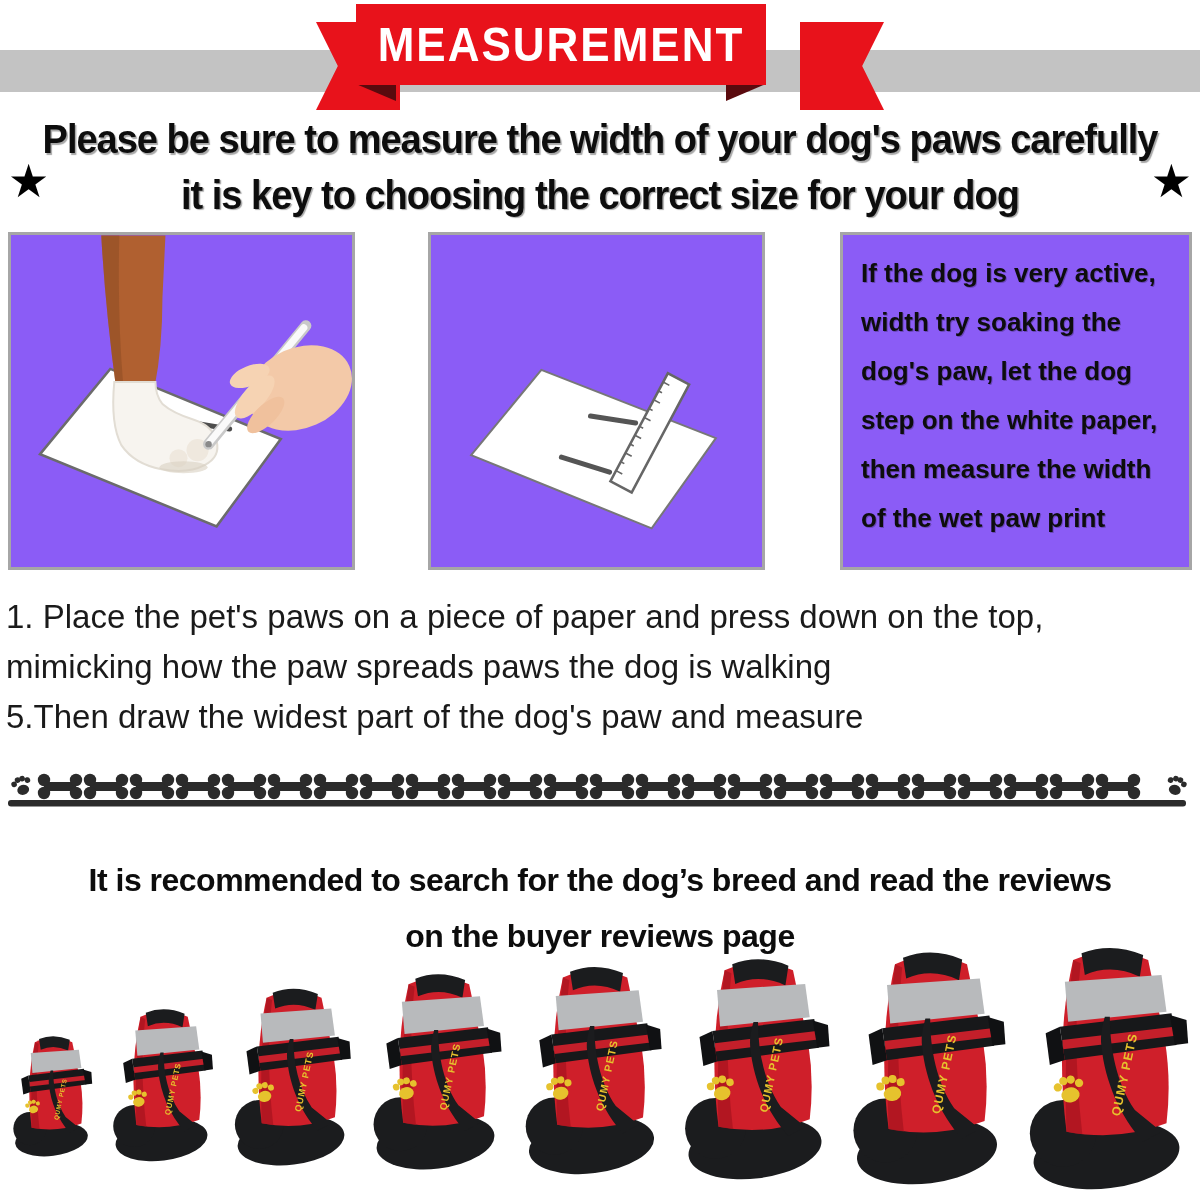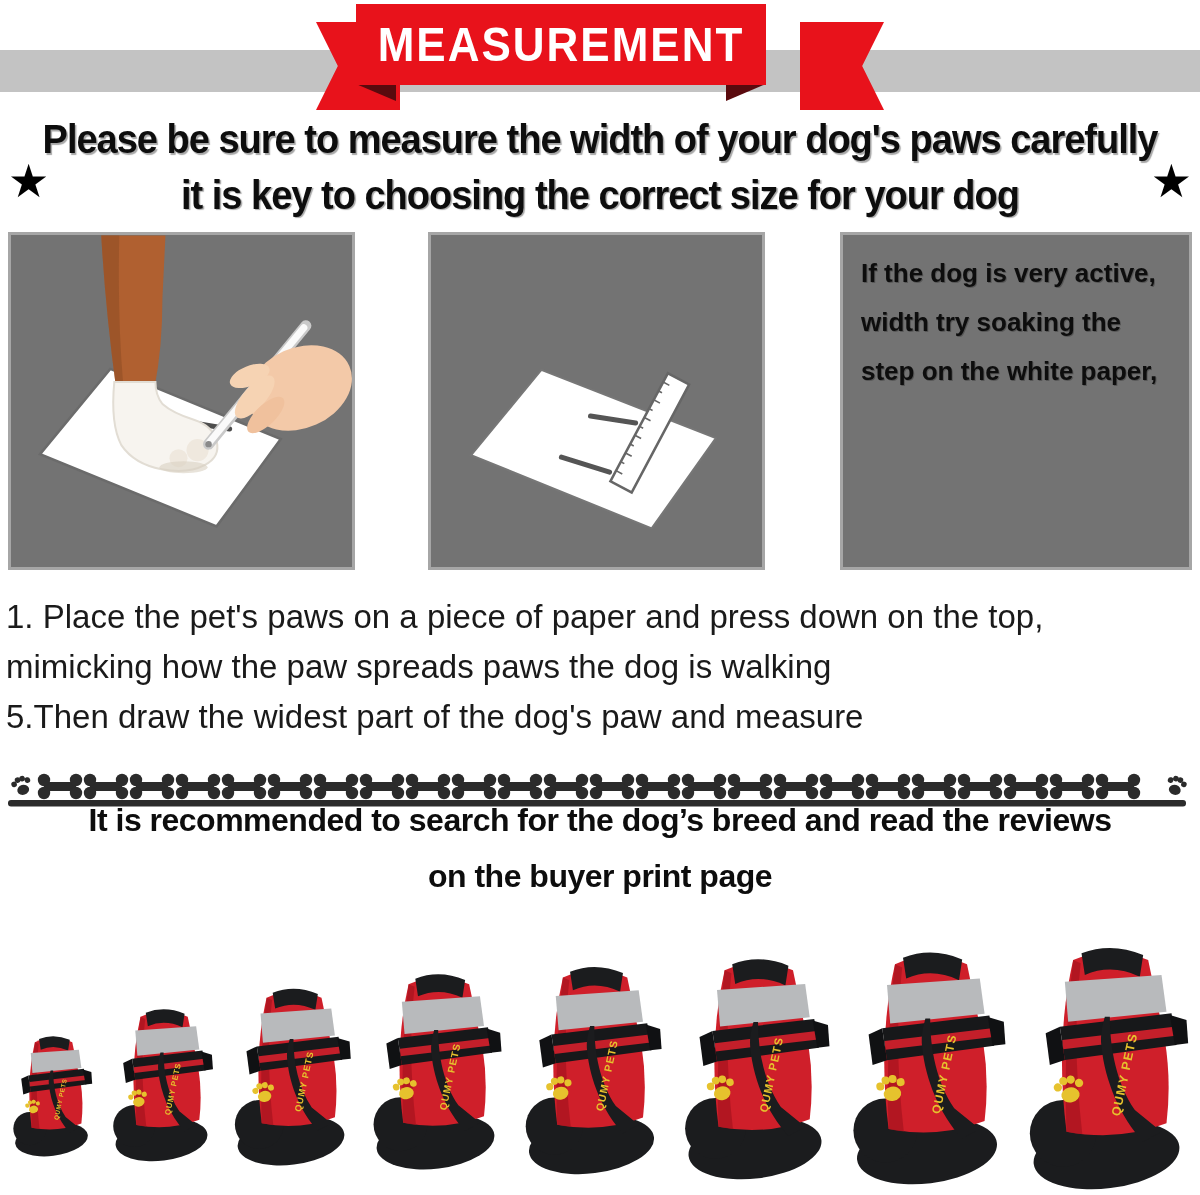--- a/index.html
+++ b/index.html
@@ -35,37 +35,37 @@
 
   
   .headline{position:absolute;left:0;top:112px;width:1200px;text-align:center;font-weight:bold;
     font-size:38px;line-height:53px;letter-spacing:-1px;white-space:nowrap;
     text-shadow:1.5px 1.5px 1px rgba(0,0,0,0.35);transform:scaleY(1.05);transform-origin:top center;}
   .star{position:absolute;top:158px;font-size:46px;line-height:46px;color:#000;text-shadow:none;}
   .star-left{left:8px;}
   .star-right{right:8px;}
 
   
-  .panel{position:absolute;top:232px;height:338px;border:3px solid var(--box-border);background:#737373;}
+  .panel{position:absolute;top:232px;height:338px;border:3px solid var(--box-border);background:#8b5cf6;}
   .panel-paw{left:8px;width:347px;}
   .panel-ruler{left:428px;width:337px;}
   .panel-note{left:840px;width:352px;padding:14px 10px 0 18px;}
   .panel svg{display:block;width:100%;height:100%;}
   .note-line{display:block;font-weight:bold;font-size:26px;line-height:49px;white-space:nowrap;
     text-shadow:1px 1px 0 rgba(0,0,0,0.25);}
 
   
   .steps{position:absolute;left:6px;top:592px;width:1192px;font-size:33px;line-height:50px;
     color:#1a1a1a;white-space:nowrap;}
 
   
   .divider{position:absolute;left:8px;top:772px;width:1184px;height:42px;}
 
   
-  .recommendation{position:absolute;left:0;top:792px;width:1200px;text-align:center;font-weight:bold;
+  .recommendation{position:absolute;left:0;top:852px;width:1200px;text-align:center;font-weight:bold;
     font-size:32px;line-height:56px;white-space:nowrap;letter-spacing:-0.5px;}
 
   
   .boots{position:absolute;left:10px;right:10px;bottom:0;height:262px;
     display:flex;align-items:flex-end;justify-content:space-between;}
   .boot{flex:0 0 auto;}
   .boot svg{display:block;}
 </style>
 </head>
 <body>
@@ -123,21 +123,24 @@
       <g transform="translate(243,150) rotate(28)">
         <rect x="-12" y="-8" width="24" height="122" fill="#ffffff" stroke="#666666" stroke-width="2.5"></rect>
         <path d="M-12,2 h7 M-12,12 h4 M-12,22 h7 M-12,32 h4 M-12,42 h7 M-12,52 h4 M-12,62 h7 M-12,72 h4 M-12,82 h7 M-12,92 h4 M-12,102 h7" stroke="#666666" stroke-width="1.6" fill="none"></path>
       </g>
     </svg>
   </div>
 
   <div class="panel panel-note">
     <span class="note-line">If the dog is very active,</span>
     <span class="note-line">width try soaking the</span>
+    <span class="note-line">dog's paw, let the dog</span>
     <span class="note-line">step on the white paper,</span>
+    <span class="note-line">then measure the width</span>
+    <span class="note-line">of the wet paw print</span>
   </div>
 
   <div class="steps">
     <div>1. Place the pet's paws on a piece of paper and press down on the top,</div>
     <div>mimicking how the paw spreads paws the dog is walking</div>
     <div>5.Then draw the widest part of the dog's paw and measure</div>
   </div>
 
   <div class="divider">
     <svg id="divider-svg" viewBox="0 0 1184 42" width="1184" height="42">
@@ -322,21 +325,21 @@
           <circle cx="-2.4" cy="-7" r="2.8"></circle>
        <circle cx="2.4" cy="-7" r="2.8"></circle>
           <circle cx="7" cy="-4" r="2.8"></circle>
      </g>
         <rect x="0" y="28" width="1178" height="6.5" rx="3" fill="#2b2b2b"></rect>
       </svg>
   </div>
 
   <div class="recommendation">
     <div>It is recommended to search for the dog’s breed and read the reviews</div>
-    <div>on the buyer print page</div>
+    <div>on the buyer reviews page</div>
   </div>
 
   <div class="boots" id="boots-row">
       <div class="boot" style="margin-bottom:38px">
   <svg viewBox="0 0 200 300" width="83" height="125">
     <ellipse cx="100" cy="258" rx="88" ry="40" fill="#1b1c1e" transform="rotate(-7 100 258)"></ellipse>
     <circle cx="48" cy="232" r="40" fill="#1b1c1e"></circle>
     <path d="M60,24 Q104,4 150,24 L170,120 Q178,170 172,220 Q115,242 52,230 Q38,120 60,24 Z" fill="#cf1f2a"></path>
     <path d="M60,24 Q48,120 52,230 Q61,232 71,233 Q58,122 69,28 Z" fill="#a8141f" opacity="0.75"></path>
     <path d="M70,16 Q106,2 144,18 L140,44 Q106,28 74,42 Z" fill="#1b1c1e"></path>

